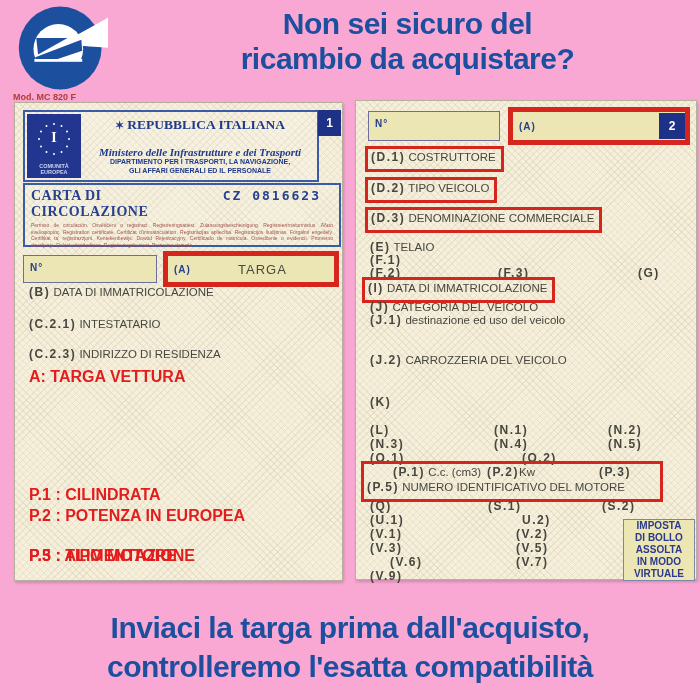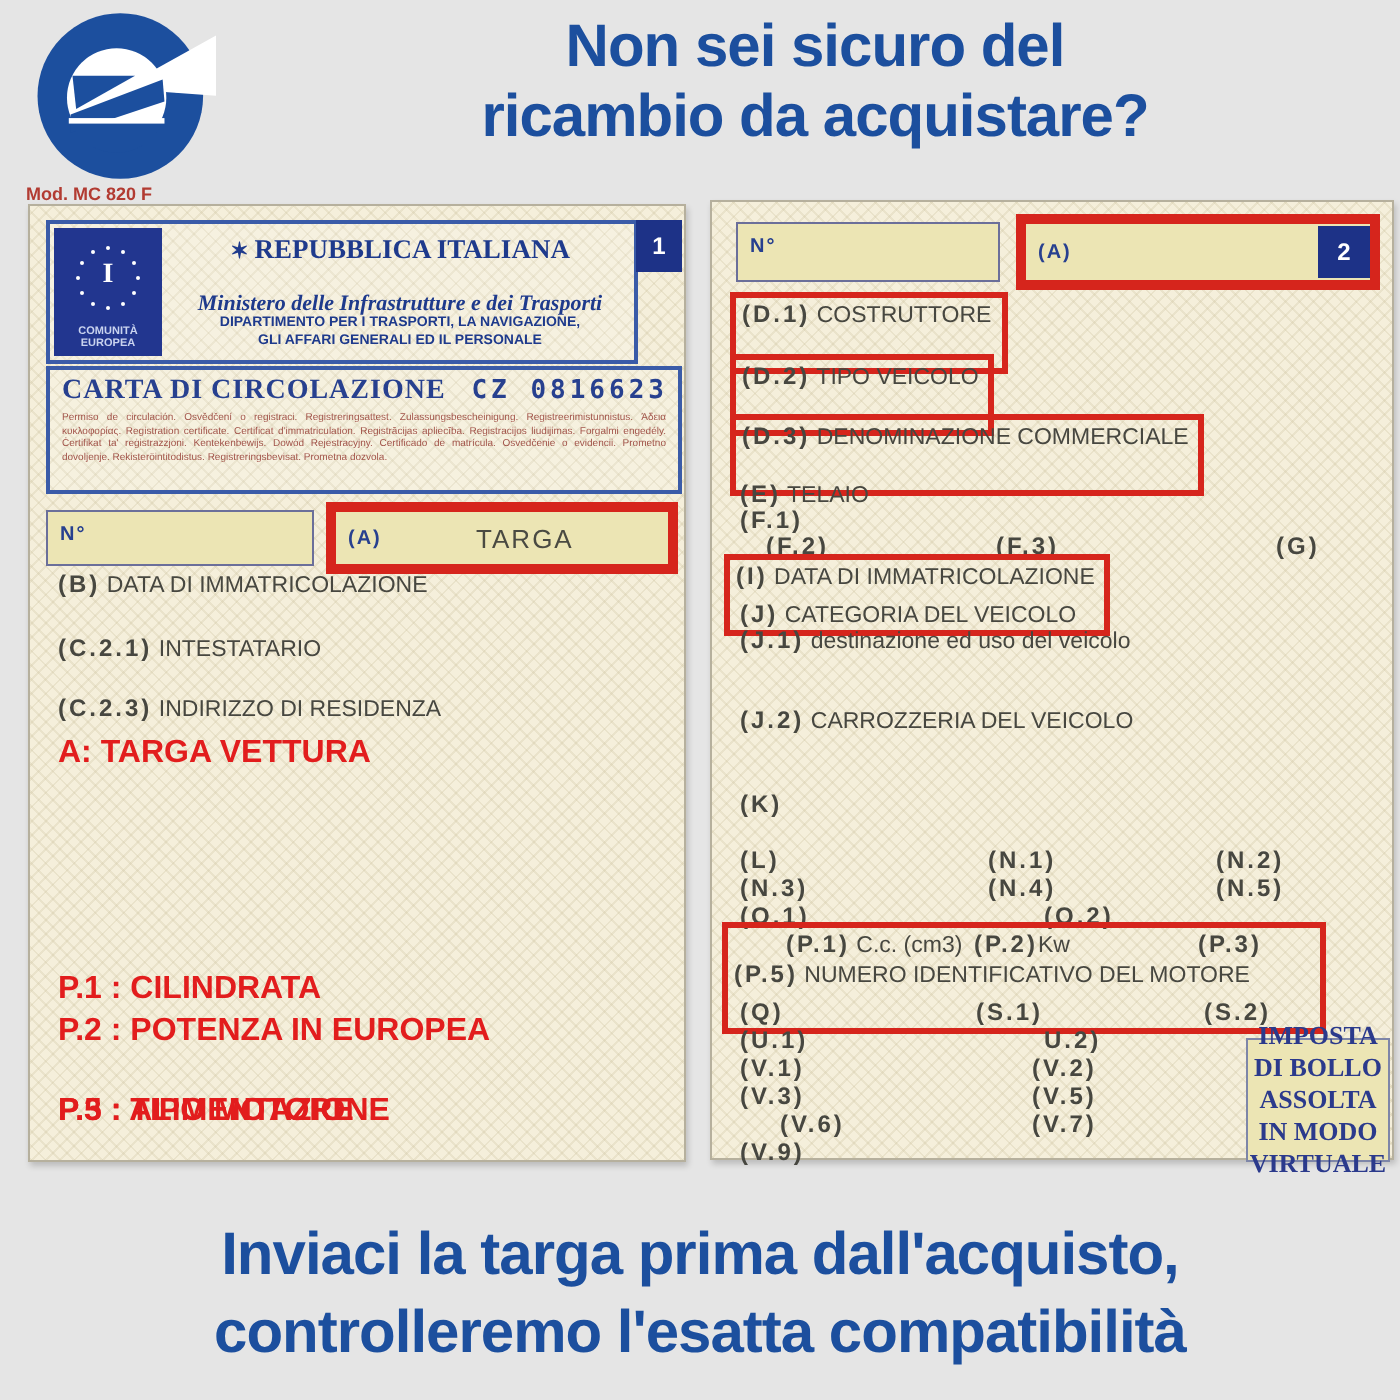--- a/index.html
+++ b/index.html
@@ -1,16 +1,16 @@
 <!DOCTYPE html>
 <html><head>
 <meta charset="utf-8">
 <style>
   html,body{margin:0;padding:0;background:#ffffff;}
-  .stage{position:relative;width:700px;height:700px;background:#e5e5e5;overflow:hidden;
+  .stage{position:relative;width:700px;height:700px;background:#f9a8d4;overflow:hidden;
          font-family:"Liberation Sans", sans-serif;}
 
   
   .logo{position:absolute;left:16px;top:2px;width:92px;height:92px;}
   .heading{position:absolute;left:125px;top:6px;width:565px;text-align:center;
            color:#1c4f9e;font-weight:bold;font-size:30px;line-height:1.18;letter-spacing:-0.5px;}
 
   
   .panel{position:absolute;background-color:#f5efdb;border:1px solid #b6b09d;
          box-shadow:1px 2px 3px rgba(0,0,0,.18);
@@ -39,47 +39,47 @@
   .emblem{font-size:11px;margin-right:3px;}
   .ministry{font-family:"Liberation Serif",serif;font-weight:bold;font-style:italic;font-size:11px;margin-top:13px;}
   .dept{font-size:7px;line-height:1.25;font-weight:bold;}
   .pagenum1{position:absolute;left:303px;top:7px;width:23px;height:26px;background:#1d3287;
             color:#fff;font-weight:bold;font-size:12px;display:flex;align-items:center;justify-content:center;}
   .pagenum2{width:26px;height:26px;background:#1d3287;color:#fff;font-weight:bold;font-size:12px;
             display:flex;align-items:center;justify-content:center;flex:0 0 auto;}
 
   .cartabox{position:absolute;left:8px;top:80px;width:314px;height:60px;border:2px solid #3a5ba8;
             background:rgba(255,255,255,.12);}
-  .cartarow{display:flex;justify-content:space-between;align-items:baseline;padding:3px 5px 0 6px;}
+  .cartarow{display:flex;justify-content:space-between;align-items:baseline;padding:3px 18px 0 6px;}
   .cartatitle{font-family:"Liberation Serif",serif;font-weight:bold;font-size:14px;color:#27408f;letter-spacing:.5px;}
   .serial{font-family:"DejaVu Sans Mono",monospace;font-weight:bold;font-size:13px;color:#27408f;letter-spacing:2px;}
   .fineprint{padding:2px 6px;font-size:5px;line-height:1.3;color:#a2544a;text-align:justify;}
 
   
   .yfield{background:#ece5b4;border:1px solid #6b6f9a;position:absolute;height:26px;}
   .yfield .code{position:absolute;left:6px;top:6px;font-size:10px;font-weight:bold;color:#27408f;letter-spacing:1px;}
   .redframe{position:absolute;border:5px solid #d6251c;background:#ece5b4;display:flex;align-items:center;}
   .redframe .code{font-size:10px;font-weight:bold;color:#27408f;letter-spacing:1px;margin-left:6px;}
   .targa-label{flex:1;text-align:center;font-size:13px;color:#4a4a42;letter-spacing:1px;}
 
   
   .drow{position:absolute;left:14px;right:8px;color:#474740;font-size:11.5px;white-space:nowrap;}
   .code{font-weight:600;letter-spacing:1.5px;font-size:12px;color:#474740;}
   .cell{position:absolute;top:0;white-space:nowrap;}
   .lowlabel{font-size:11.5px;}
-  .redboxline{position:absolute;border:3px solid #d6251c;padding:1px 5px 20px 3px;white-space:nowrap;
+  .redboxline{position:absolute;border:3px solid #d6251c;padding:1px 5px 5px 3px;white-space:nowrap;
               color:#474740;font-size:11.5px;background:transparent;}
 
   
   .note{position:absolute;left:14px;color:#e21d1d;font-weight:bold;font-size:16px;white-space:nowrap;}
 
   
   .imposta{position:absolute;left:267px;top:418px;width:70px;height:60px;background:#ece5b4;
-           border:1px solid #7e86a8;color:#2b3a8c;font-family:Liberation Serif, serif;
-           font-weight:bold;font-size:13px;line-height:1.22;text-align:center;
+           border:1px solid #7e86a8;color:#2b3a8c;font-family:Liberation Sans, sans-serif;
+           font-weight:bold;font-size:10px;line-height:1.22;text-align:center;
            display:flex;flex-direction:column;justify-content:center;}
 
   
   .footer{position:absolute;left:0;top:608px;width:700px;text-align:center;color:#1c4f9e;
           font-weight:bold;font-size:30px;line-height:1.3;letter-spacing:-0.5px;}
 </style>
 </head>
 <body>
 
 <div class="stage">
@@ -187,21 +187,21 @@
     </div>
 
     <div class="drow" style="top:139px;">
       <span class="code">(E)</span>
       <span class="lowlabel">TELAIO</span>
     </div>
     <div class="drow" style="top:152px;">
       <span class="code">(F.1)</span>
     </div>
     <div class="drow" style="top:165px;height:14px;">
-      <span class="cell code" style="left:13px;">(F.2)</span>
+      <span class="cell code" style="left:0;">(F.2)</span>
       <span class="cell code" style="left:128px;">(F.3)</span>
       <span class="cell code" style="left:268px;">(G)</span>
     </div>
 
     <div class="redboxline" style="left:6px;top:176px;">
       <span class="code">(I)</span>
       <span>DATA DI IMMATRICOLAZIONE</span>
     </div>
 
     <div class="drow" style="top:199px;">

